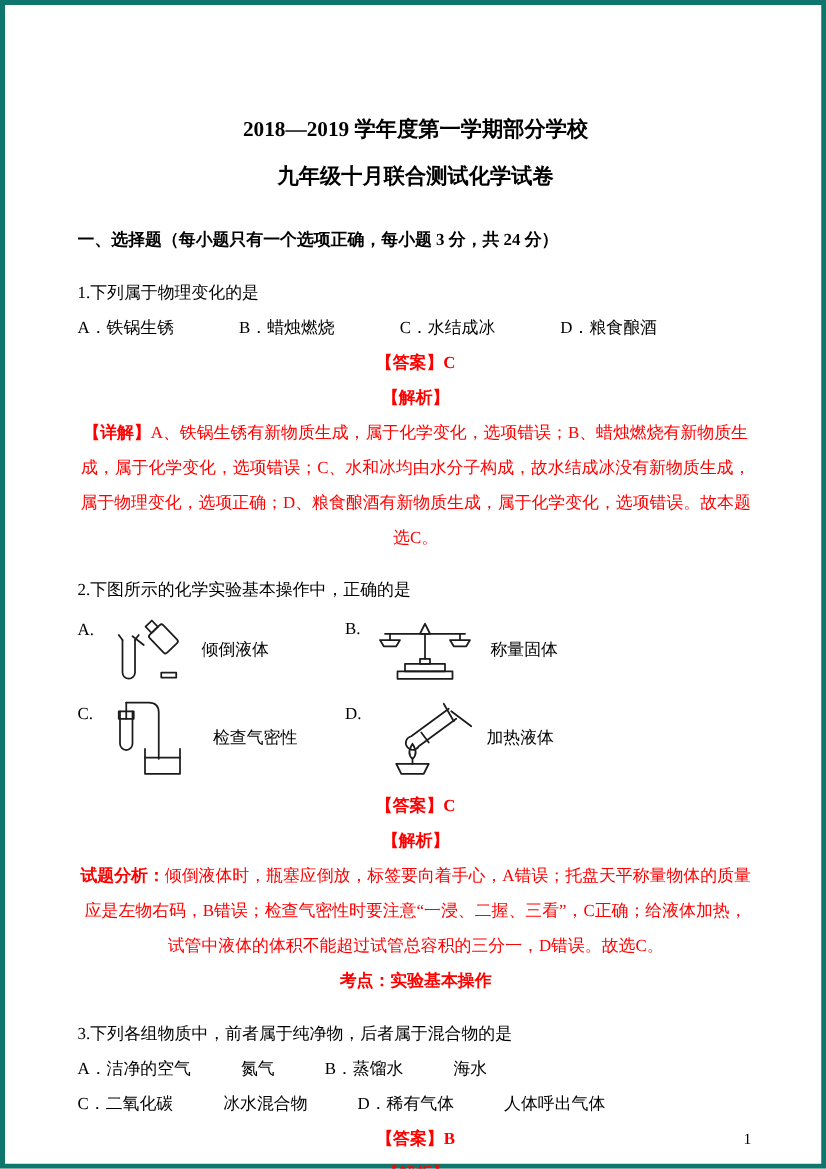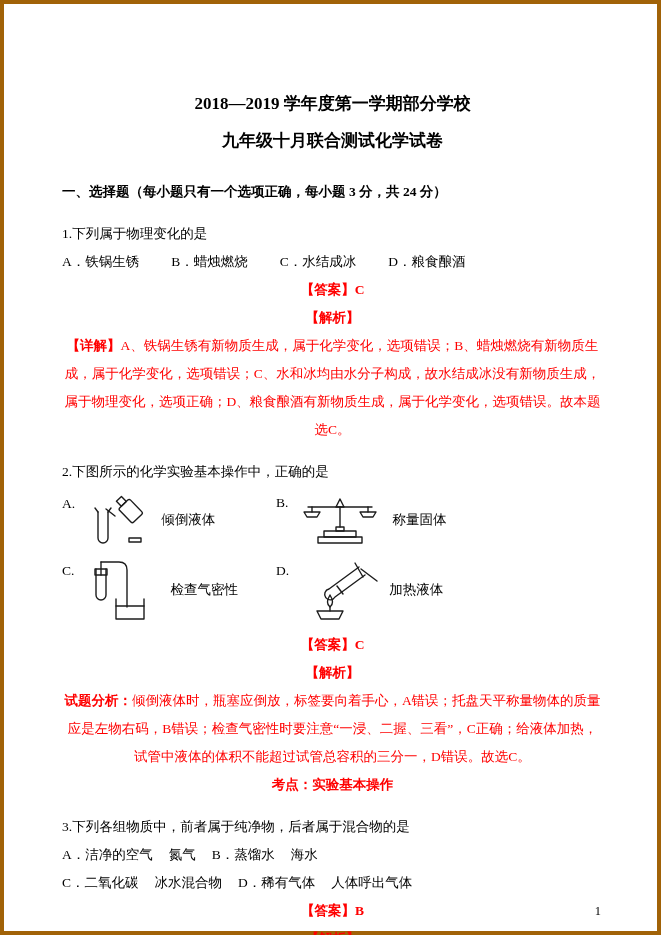--- a/index.html
+++ b/index.html
@@ -8,31 +8,31 @@
     position: relative;
     background: #ffffff;
     color: #000;
     font-family: "Liberation Serif", "DejaVu Serif", serif;
     font-size: 13.5px;
     overflow: hidden;
   }
   .page {
     position: absolute;
     inset: 0;
-    border: 4px solid #a16207;
+    border: 4px solid #0f766e;
     padding: 86px 54px 0 58px;
   }
   .title { text-align: center; font-weight: 700; font-size: 17px; line-height: 28px; margin-bottom: 9px; }
   .t2 { margin-bottom: 23px; }
   .ln { line-height: 28px; }
   .para { line-height: 28px; text-align: justify; }
   .red { color: #ff0000; text-align: center; }
   .b { font-weight: 700; }
-  .opts { display: flex; gap: 32px; }
-  .optrow { display: flex; gap: 16px; }
+  .opts { display: flex; gap: 52px; }
+  .optrow { display: flex; gap: 40px; }
   .fig-row { display: flex; align-items: center; margin: 5px 0 10px; }
   .fig-item { display: flex; align-items: center; gap: 10px; }
   .fig-first { width: 214px; }
   .fig-label { align-self: flex-start; line-height: 24px; }
   svg { display: block; }
   svg * { stroke: #1c1c1c; fill: none; stroke-width: 1.4; stroke-linecap: round; stroke-linejoin: round; }
   .pageno { position: absolute; right: 56px; bottom: 12px; font-size: 12.5px; }
   .qgap { margin-top: 14px; }
 </style>
 </head>

